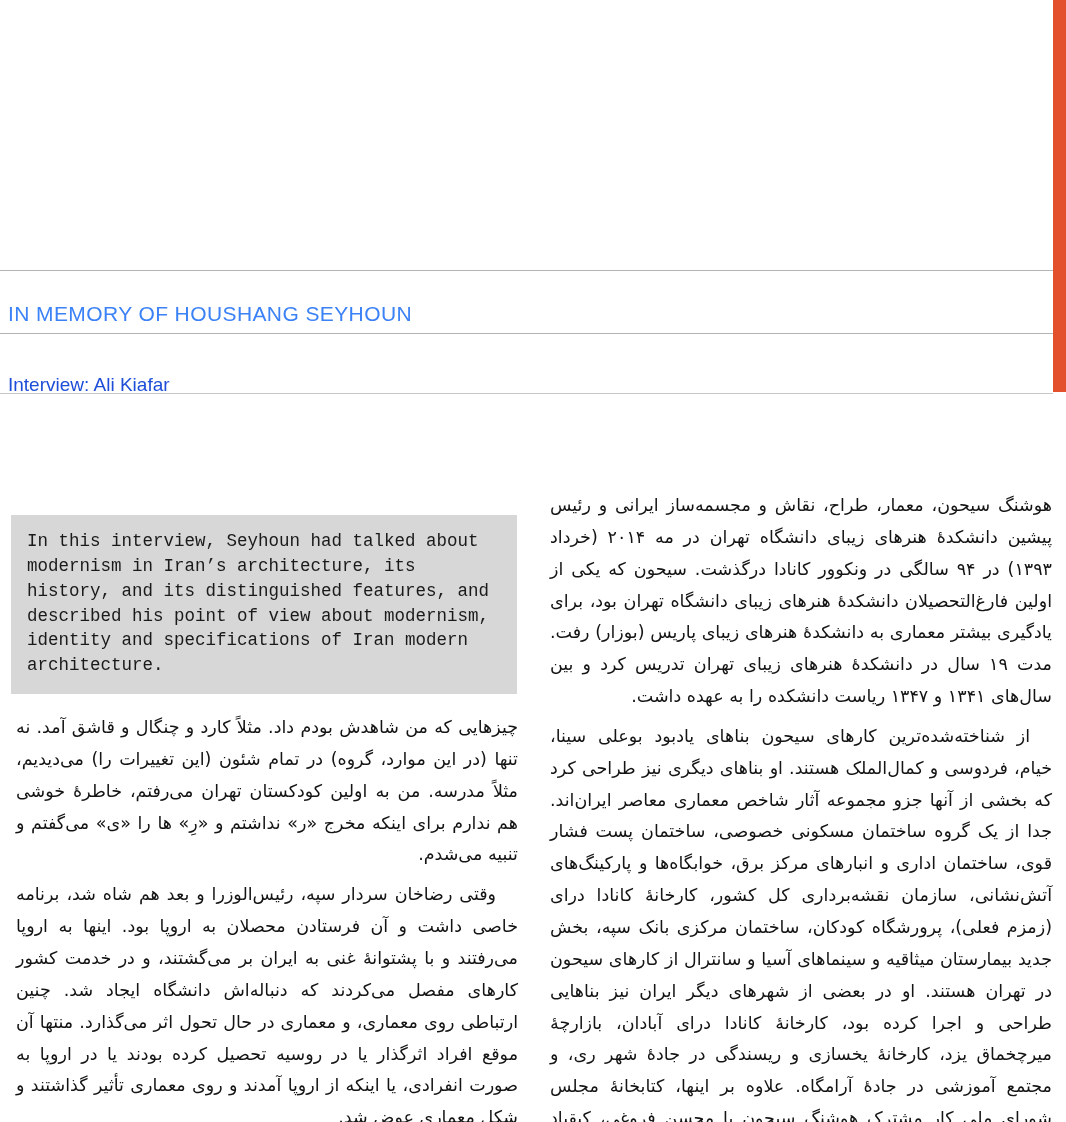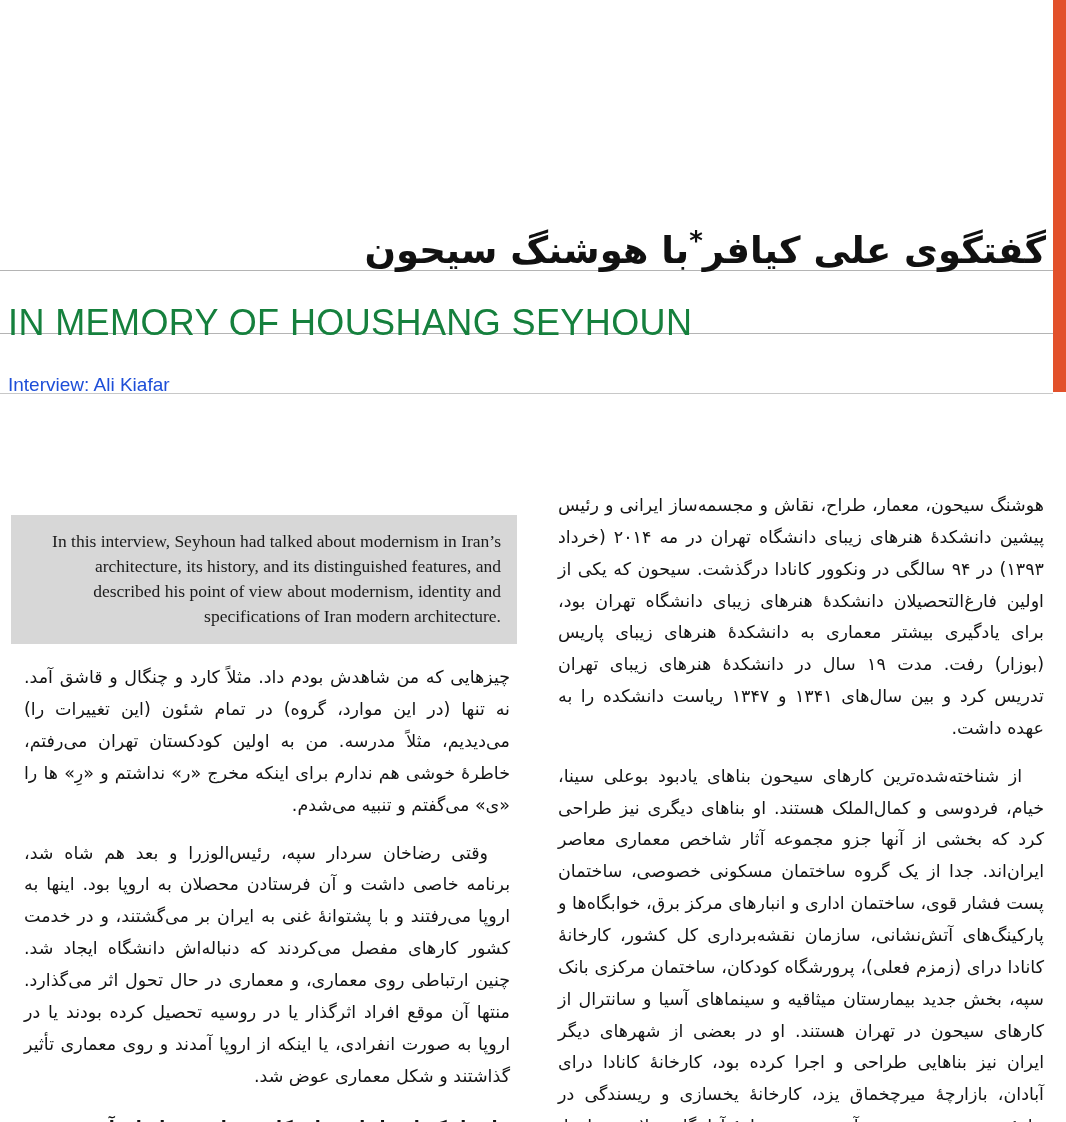--- a/index.html
+++ b/index.html
@@ -67,24 +67,24 @@
   .fa-title .star {
     font-size: 26px;
     vertical-align: super;
   }
 
   .en-title {
     position: absolute;
     top: 302px;
     left: 8px;
     font-family: "Liberation Sans", sans-serif;
-    font-size: 36px;
+    font-size: 21px;
     font-weight: normal;
     letter-spacing: 0.4px;
-    color: #15803d;
+    color: #3b82f6;
     white-space: nowrap;
   }
 
   .byline {
     position: absolute;
     top: 374px;
     left: 8px;
     font-family: "Liberation Sans", sans-serif;
     font-size: 19px;
     color: #1d4ed8;
@@ -110,38 +110,38 @@
   .col-left  { left: 8px; }
   .col-right { left: 542px; }
 
   
   .abstract {
     box-sizing: border-box;
     width: 506px;
     margin: 75px 0 0 3px;
     padding: 14px 16px 16px 16px;
     background: #d7d7d7;
-    font-family: Liberation Serif, serif;
+    font-family: Liberation Mono, monospace;
     font-size: 17.5px;
     line-height: 1.42;
     color: #1a1a1a;
-    text-align: right;
+    text-align: left;
   }
 
   
   .fa-body {
     direction: rtl;
     text-align: justify;
     font-family: "DejaVu Sans", sans-serif;
     font-size: 17.5px;
     line-height: 1.82;
     color: #141414;
   }
   .fa-body p {
-    margin: 16px;
+    margin: 8px;
     text-indent: 22px;
   }
   .fa-body p.no-indent { text-indent: 0; }
   .fa-body p.q {
     font-weight: bold;
     text-indent: 0;
     margin-top: 20px;
     text-align: right;
   }
   .col-left .fa-body { margin-top: 18px; }
@@ -153,21 +153,20 @@
 <div id="page">
 
   <div class="accent-bar"></div>
 
   <div class="masthead">
 
     <div class="rule r1"></div>
     <div class="rule r2"></div>
     <div class="rule r3"></div>
 
-    <div class="fa-title"><span>گفتگوی علی کیافر</span><span class="star">*</span><span>با هوشنگ سیحون</span></div>
 
     <div class="en-title">IN MEMORY OF HOUSHANG SEYHOUN</div>
 
     <div class="byline">Interview: Ali Kiafar</div>
   </div>
 
   <div class="columns">
 
     <div class="col col-left">
 

